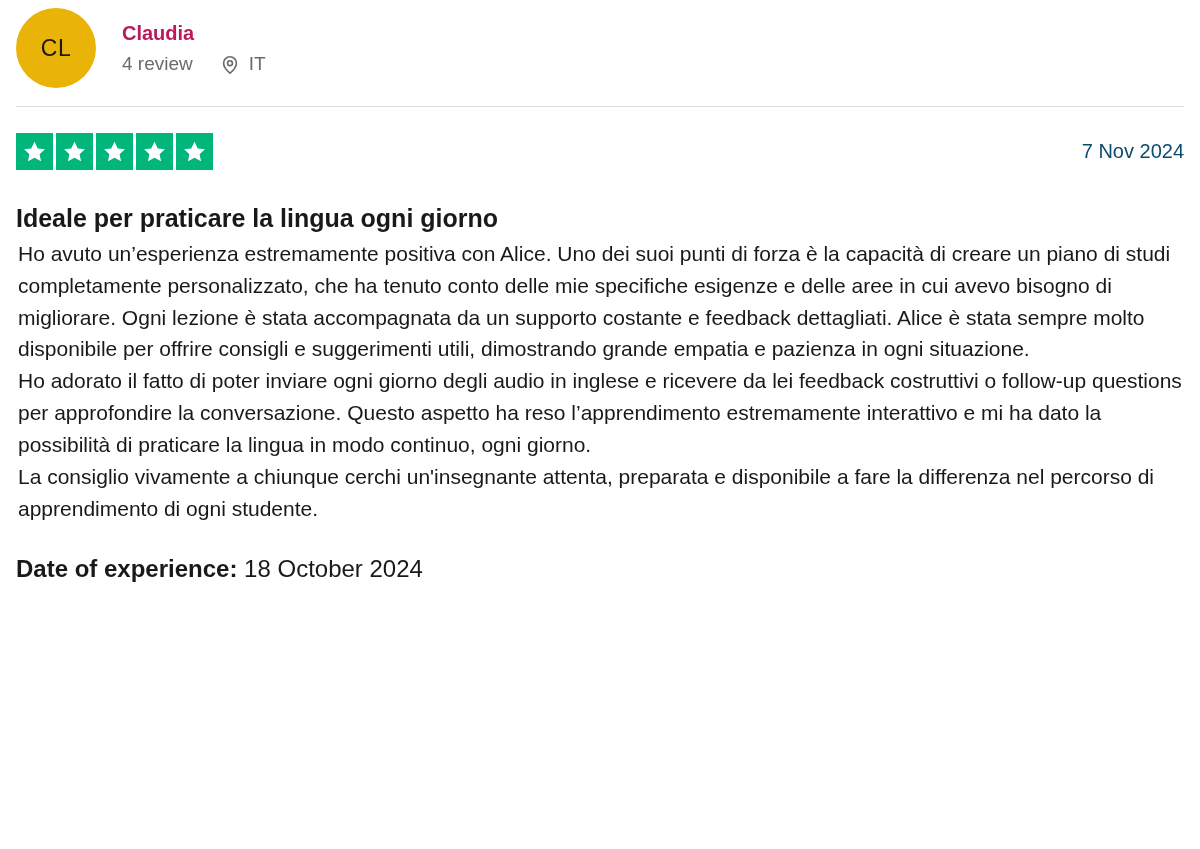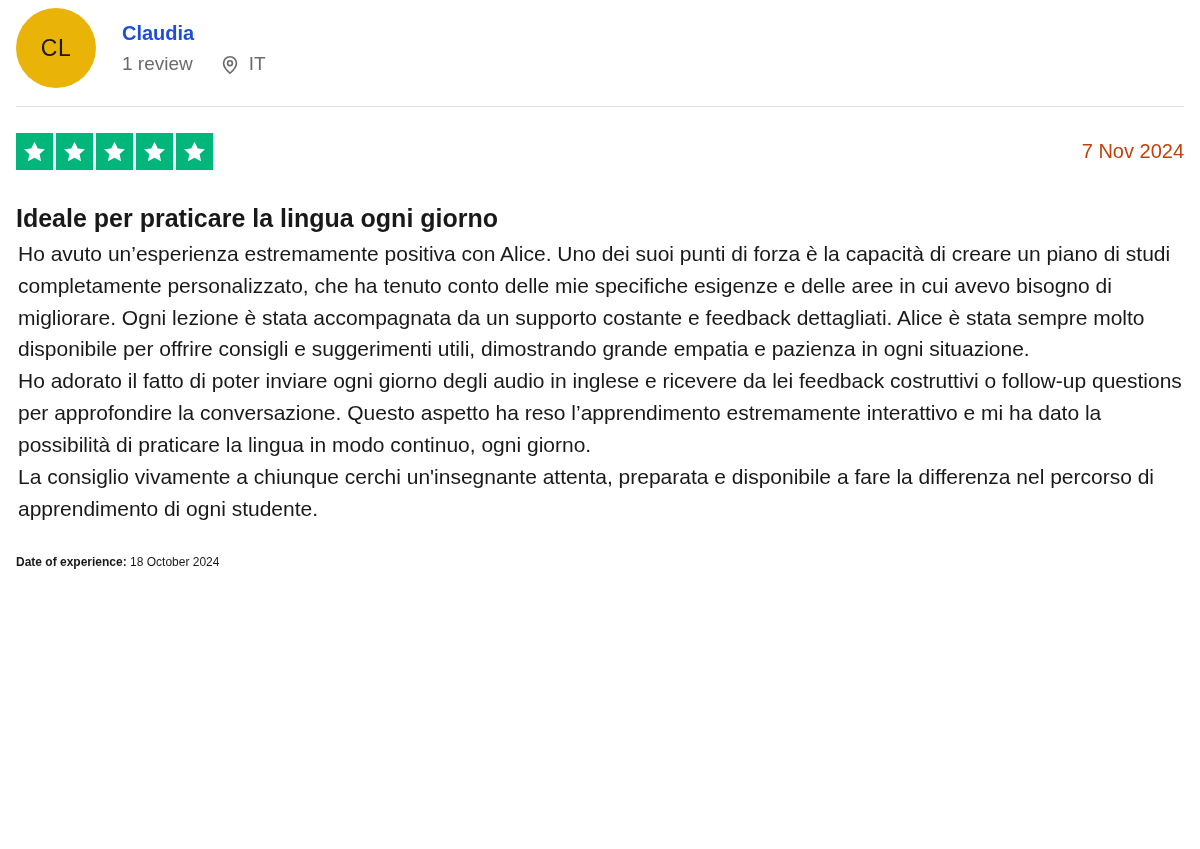--- a/index.html
+++ b/index.html
@@ -42,21 +42,21 @@
   .reviewer-info {
     margin-left: 26px;
     display: flex;
     flex-direction: column;
     justify-content: center;
   }
   .reviewer-name {
     font-size: 20px;
     font-weight: 700;
     line-height: 1.3;
-    color: #1d4ed8;
+    color: #be185d;
     margin-bottom: 6px;
   }
   .reviewer-meta {
     display: flex;
     align-items: center;
     font-size: 19px;
     color: #6b6b6b;
     line-height: 1.3;
   }
   .review-count { color: #6b6b6b; }
@@ -92,57 +92,57 @@
     width: 37px;
     height: 37px;
     background: #00b67a;
     display: flex;
     align-items: center;
     justify-content: center;
   }
   .star svg { display: block; }
   .review-date {
     font-size: 20px;
-    color: #c2410c;
+    color: #0c4a6e;
   }
 
   
   .review-title {
     font-size: 25px;
     font-weight: 700;
     line-height: 1.35;
     margin: 22px 0 0 0;
     color: #191919;
   }
   .review-text {
     font-size: 21px;
     line-height: 1.52;
     color: #191919;
     white-space: pre-line;
     margin: 2px;
   }
   .experience-date {
     margin-top: 30px;
-    font-size: 12px;
+    font-size: 24px;
     color: #191919;
   }
   .experience-date b { font-weight: 700; }
   .experience-date .value { font-weight: 400; }
 </style>
 </head>
 <body>
 
 <div class="review-card">
 
   <div class="reviewer">
     <div class="avatar">CL</div>
     <div class="reviewer-info">
       <div class="reviewer-name">Claudia</div>
       <div class="reviewer-meta">
-        <span class="review-count">1 review</span>
+        <span class="review-count">4 review</span>
         <span class="location">
           <span class="location-icon">
             <svg width="22" height="22" viewBox="0 0 24 24" fill="none" stroke="#6b6b6b" stroke-width="1.8">
               <path d="M12 21s7-6.2 7-11a7 7 0 1 0-14 0c0 4.8 7 11 7 11z"></path>
               <circle cx="12" cy="10" r="2.6"></circle>
             </svg>
           </span>
           <span class="location-text">IT</span>
         </span>
       </div>

